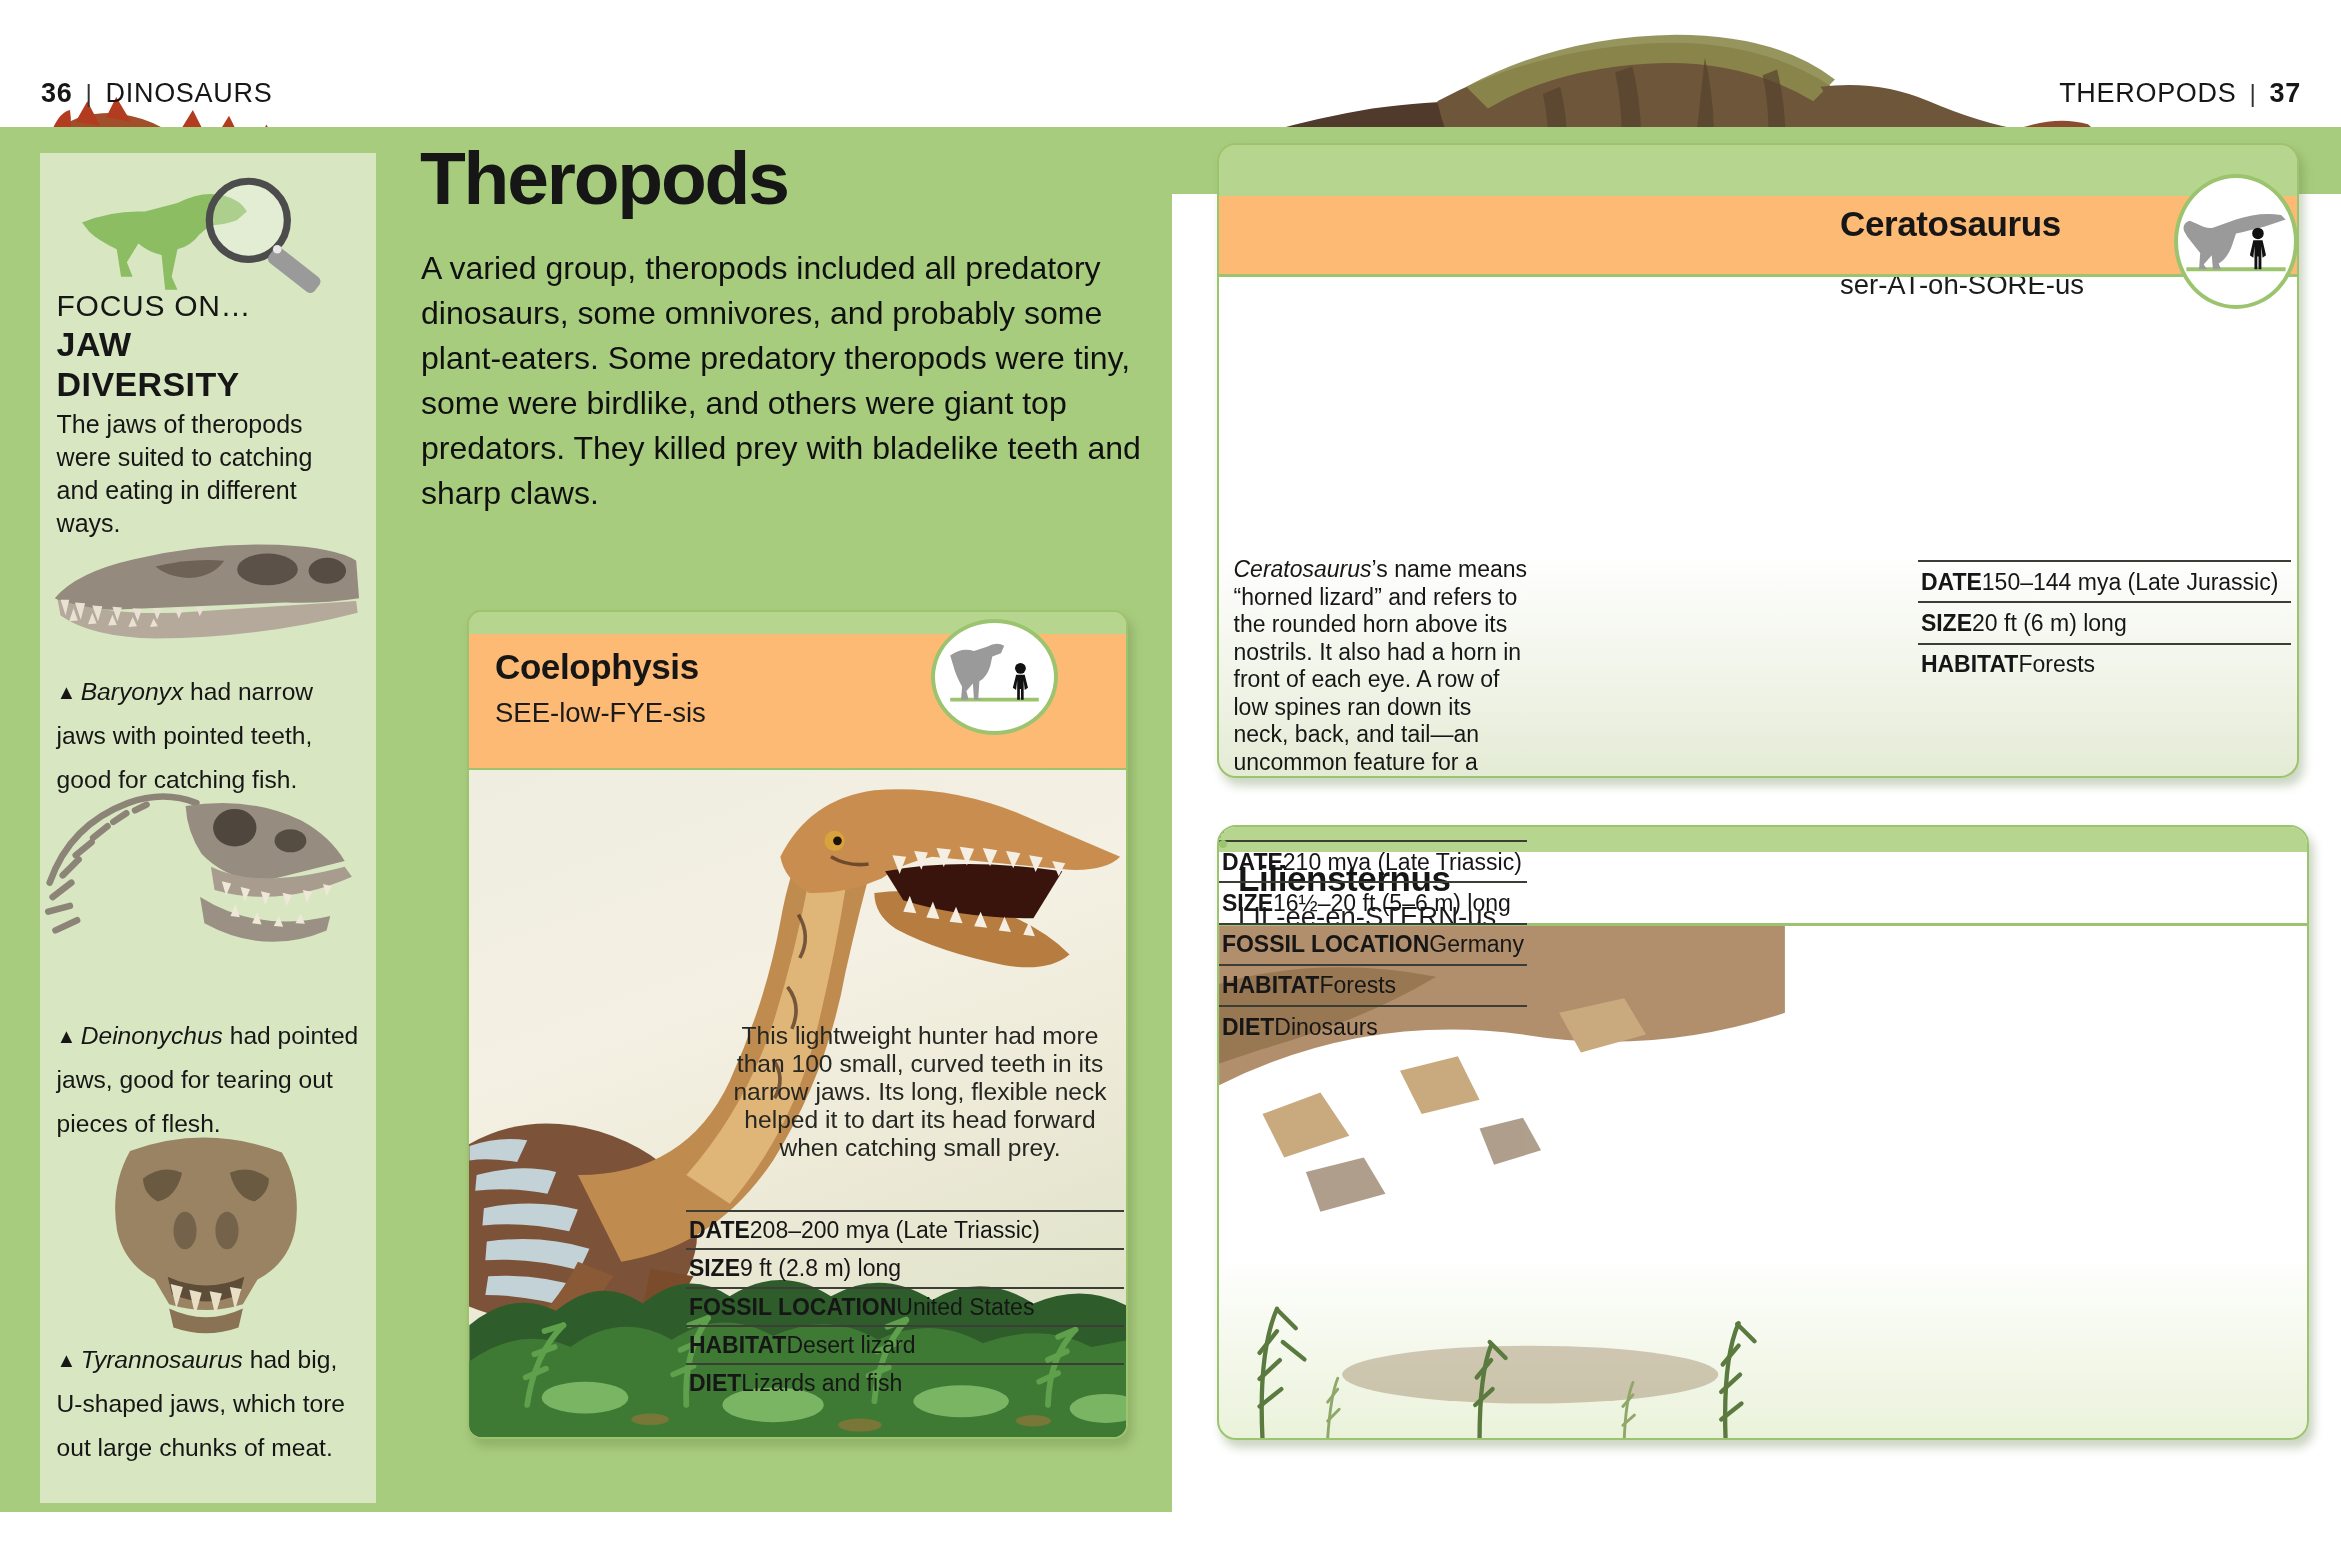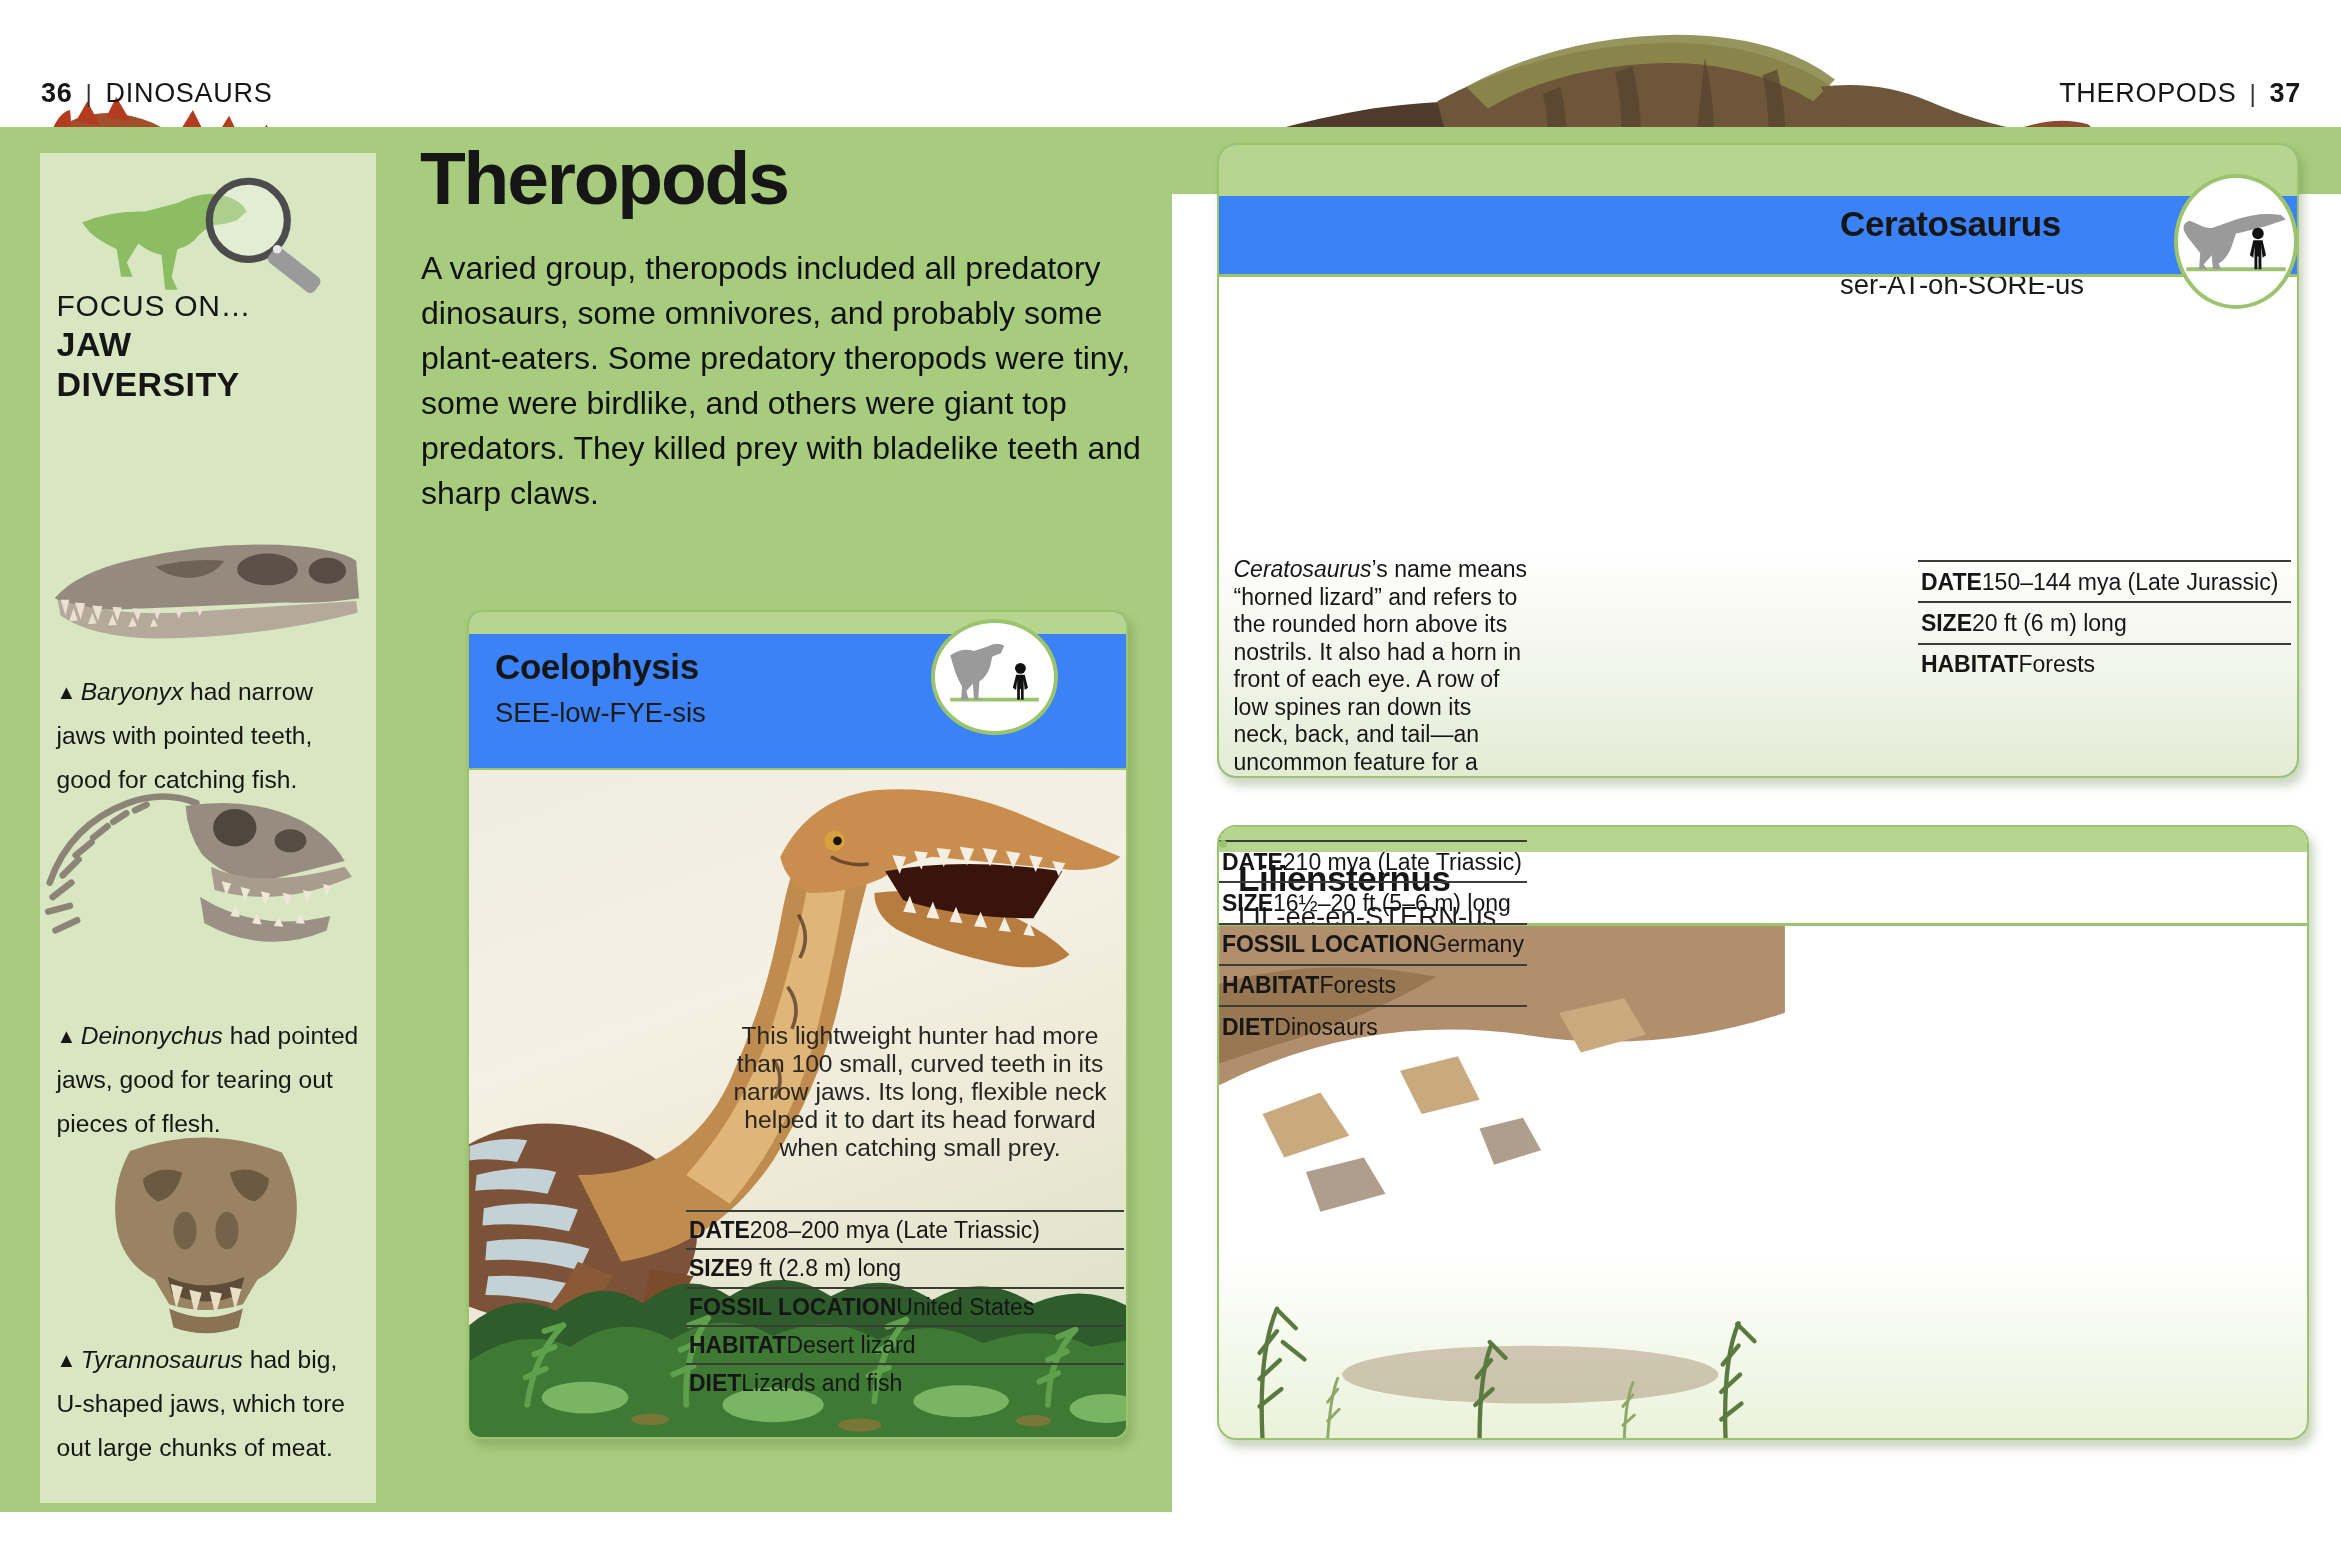--- a/index.html
+++ b/index.html
@@ -34,21 +34,21 @@
   .sb-img{position:absolute;left:0;}
   .sb-cap{position:absolute;left:16.6px;width:310px;font-size:24.6px;line-height:44px;}
   .sb-cap i{font-style:italic;}
   .tri{font-size:20px;vertical-align:1.4px;padding-right:4.3px;}
 
   
   #main-title{position:absolute;left:420px;top:135px;font-size:75px;font-weight:700;letter-spacing:-2.2px;}
   #main-intro{position:absolute;left:421px;top:246px;width:734px;font-size:32px;line-height:45px;color:#101010;}
 
   
-  .panel{position:absolute;background:#3b82f6;border:2.9px solid var(--border-green);border-radius:19px;box-shadow:4.3px 7.2px 10px rgba(90,120,60,.30);overflow:hidden;}
+  .panel{position:absolute;background:#fdba74;border:2.9px solid var(--border-green);border-radius:19px;box-shadow:4.3px 7.2px 10px rgba(90,120,60,.30);overflow:hidden;}
   .ptop{position:absolute;left:0;top:0;width:100%;background:var(--bar-green);}
   .prule{position:absolute;left:0;width:100%;height:2.9px;background:var(--border-green);}
   .pname{position:absolute;font-size:35px;font-weight:700;letter-spacing:-0.4px;}
   .ppron{position:absolute;font-size:27.5px;color:#1b1b1b;}
 
   
   .badge{position:absolute;background:#fff;border:4.3px solid var(--border-green);border-radius:50%;}
   .badge svg{position:absolute;left:0;top:0;width:100%;height:100%;}
 
   
@@ -134,20 +134,21 @@
         <circle cx="248" cy="72" r="54" fill="rgba(255,255,255,0.28)" stroke="#4c4c4c" stroke-width="10"></circle>
         <rect x="288" y="106" width="80" height="26" rx="8" transform="rotate(38 288 106)" fill="#9a9a9a"></rect>
         <circle cx="288" cy="112" r="6" fill="#e8e8e8"></circle>
       </g>
     </svg>
     <div class="sb-eyebrow">FOCUS ON…</div>
     <div class="sb-title">
       <span>JAW</span><br>
       <span>DIVERSITY</span>
     </div>
+    <div class="sb-intro">The jaws of theropods were suited to catching and eating in different ways.</div>
 
     <svg class="sb-img" style="left:7.2px;top:376px;" width="322" height="137" viewBox="0 0 445 190">
       <path fill="#958a7e" d="M10 96 Q40 60 120 42 Q220 18 320 22 Q400 26 428 44 L432 96 Q380 104 330 102 L90 112 Q40 112 10 96 Z"></path>
       <path fill="#6e6257" d="M150 52 Q200 40 245 44 Q230 66 196 68 Q165 66 150 52 Z"></path>
       <ellipse cx="305" cy="56" rx="42" ry="22" fill="#5c5148"></ellipse>
       <ellipse cx="388" cy="58" rx="26" ry="18" fill="#564c44"></ellipse>
       <path fill="#b4a99b" d="M14 98 Q90 120 180 116 L428 100 L430 116 Q300 150 150 152 Q60 150 18 120 Z"></path>
       <g fill="#e9e2d2">
         <path d="M18 98 l7 22 5-22z"></path>
           <path d="M38 102 l8 24 6-23z"></path>

